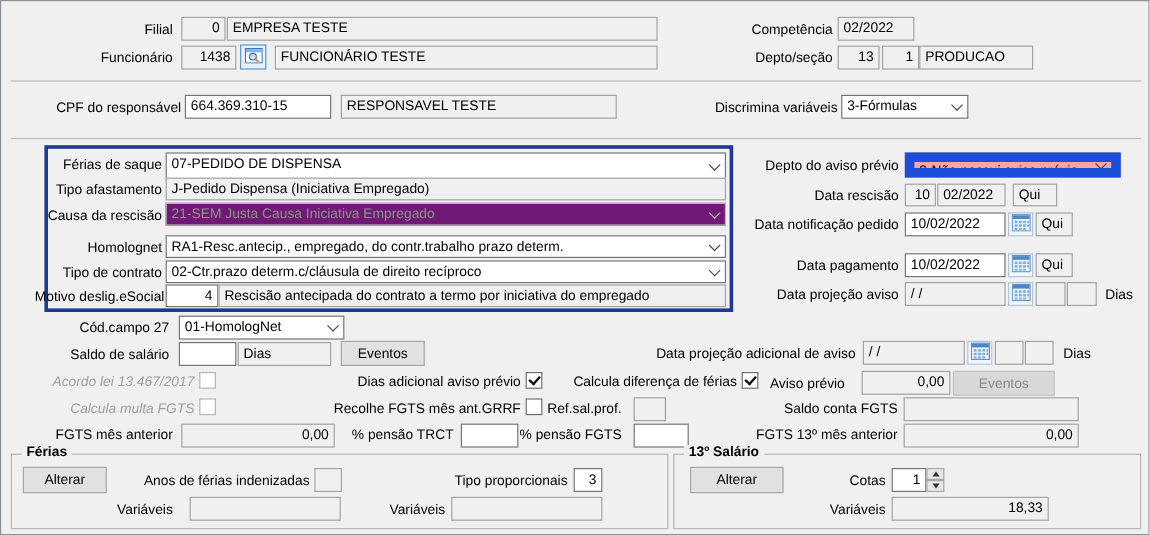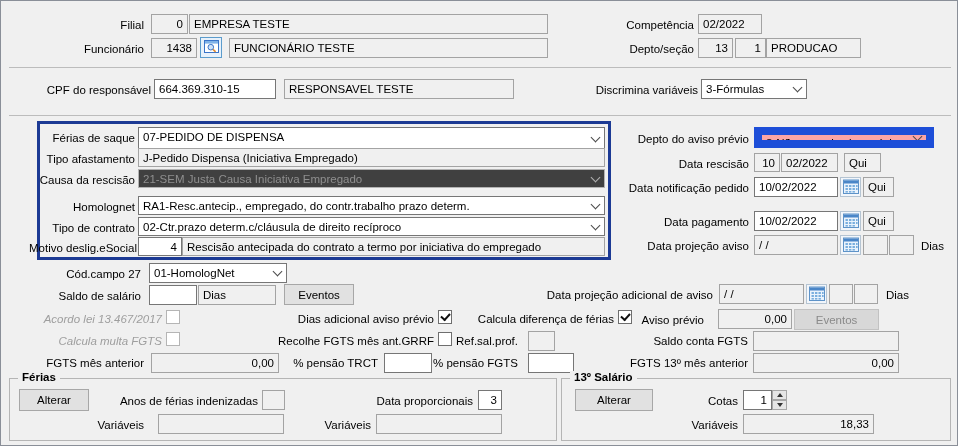--- a/index.html
+++ b/index.html
@@ -10,21 +10,21 @@
   .lbl.left{text-align:left;}
   .lbl.dis{color:#9e9e9e;font-style:italic;}
   .fld{position:absolute;box-sizing:border-box;background:#f0f0f0;border:1px solid #a3a3a3;
        padding:3px 4px 0;white-space:nowrap;overflow:hidden;line-height:13px;}
   .white{background:#fff;border-color:#767676;}
   .right{text-align:right;}
   input.fld{font:inherit;color:#000;padding:0 4px;outline:none;}
   .combo{padding-right:6px;}
   .combo .chev-box{position:absolute;top:0;right:0;bottom:0;width:17px;display:flex;align-items:center;justify-content:center;}
   .chev{width:6px;height:6px;border-right:1.6px solid #4a4a4a;border-bottom:1.6px solid #4a4a4a;transform:rotate(45deg);margin-top:-3px;}
-  .combo.dis{color:#8f8f8f;background:#404040;border-color:#b3b3b3;}
+  .combo.dis{color:#8f8f8f;background:#701a75;border-color:#b3b3b3;}
   .combo.dis .chev{border-color:#b0b0b0;}
   .yellow{background:#fca5a5;border:8px solid #1d4ed8;padding-top:2px;}
   .btn{position:absolute;box-sizing:border-box;background:#e1e1e1;border:1px solid #a7a7a7;
        text-align:center;padding-top:4px;line-height:13px;cursor:pointer;}
   .btn.dis{background:#d8d8d8;color:#8a8a8a;border-color:#c2c2c2;cursor:default;}
   .chk{position:absolute;width:14px;height:14px;box-sizing:border-box;background:#fff;border:1px solid #6e6e6e;}
   .chk.dis{border-color:#b5b5b5;}
   .chk.checked::after{content:"";position:absolute;left:2px;top:2px;width:7px;height:4px;
        border-left:2px solid #111;border-bottom:2px solid #111;transform:rotate(-48deg);}
   .hline{position:absolute;height:1px;background:#bcbcbc;}
@@ -294,21 +294,21 @@
 
   <div class="lbl" style="left:622px;top:355px;width:125px">FGTS 13º mês anterior</div>
   <div class="fld right" style="left:752px;top:352px;width:146px;height:20px">0,00</div>
 
   <div class="fieldset" style="left:8px;top:377px;width:548px;height:63px">
     <span class="legend">Férias</span>
   </div>
   <div class="btn" style="left:18px;top:388px;width:70px;height:22px">Alterar</div>
   <div class="lbl" style="left:97px;top:393px;width:160px">Anos de férias indenizadas</div>
   <div class="fld" style="left:261px;top:389px;width:23px;height:20px"></div>
-  <div class="lbl" style="left:372px;top:393px;width:100px">Data proporcionais</div>
+  <div class="lbl" style="left:372px;top:393px;width:100px">Tipo proporcionais</div>
   <input class="fld white right" style="left: 477px; top: 389px; width: 24px; height: 20px;" value="3">
   <div class="lbl" style="left:73px;top:417px;width:70px">Variáveis</div>
   <div class="fld" style="left:157px;top:413px;width:126px;height:20px"></div>
   <div class="lbl" style="left:300px;top:417px;width:70px">Variáveis</div>
   <div class="fld" style="left:375px;top:413px;width:126px;height:20px"></div>
 
   <div class="fieldset" style="left:560px;top:377px;width:390px;height:63px">
     <span class="legend">13º Salário</span>
   </div>
   <div class="btn" style="left:574px;top:388px;width:78px;height:22px">Alterar</div>

